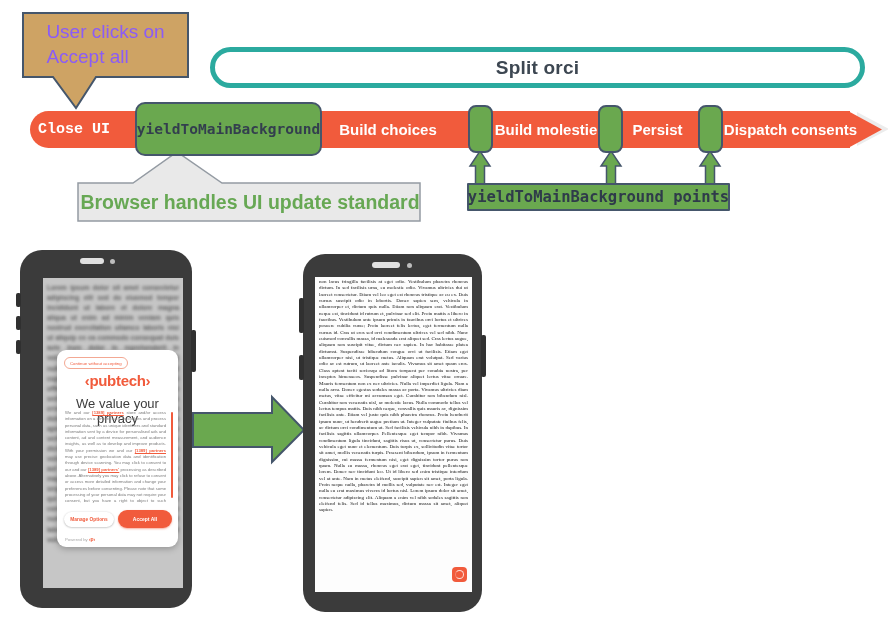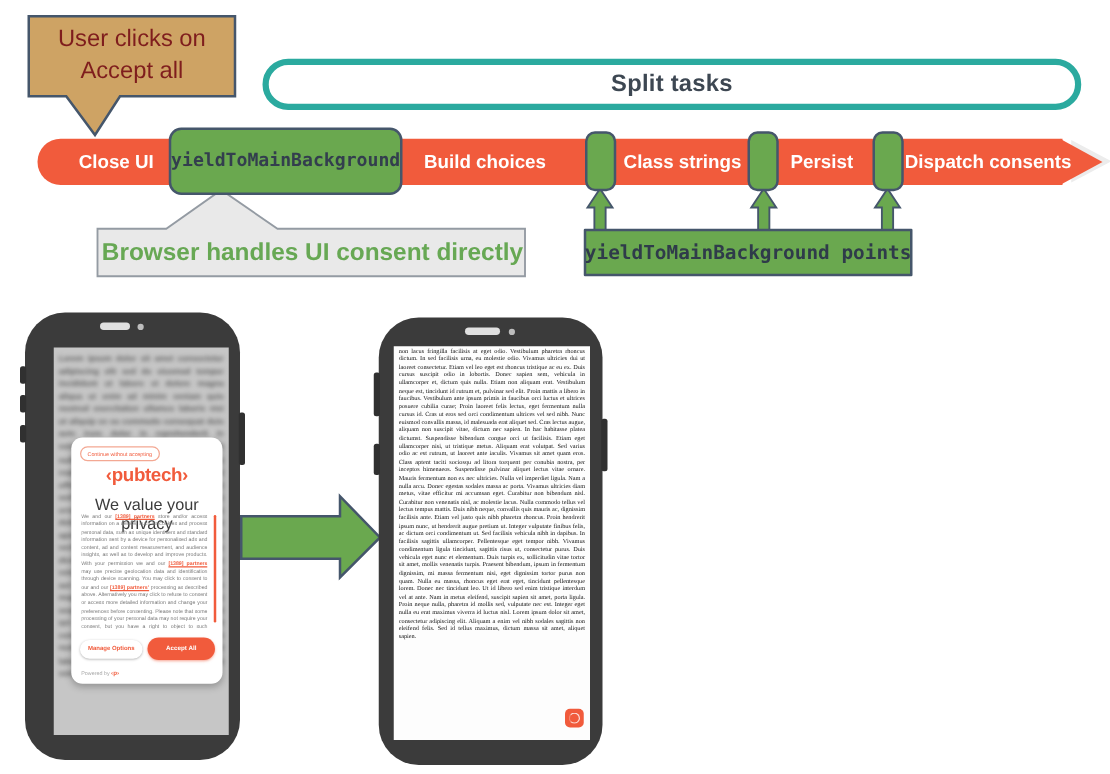--- a/index.html
+++ b/index.html
@@ -9,45 +9,45 @@
   .flexc{display:flex;align-items:center;justify-content:center;}
 
   
   .split-pill{left:210px;top:47px;width:655px;height:41px;box-sizing:border-box;
     border:5px solid #2BAA9F;border-radius:22px;background:#fff;}
   .split-label{font-size:19px;font-weight:700;color:#3D4752;letter-spacing:.2px;}
 
   .bar{left:30px;top:111px;width:820px;height:37px;background:#F15B3C;
     border-radius:19px 0 0 19px;}
   .bar-label{color:#fff;font-weight:700;font-size:15px;white-space:nowrap;}
-  .lbl-close{left:43px;top:111px;width:100px;height:37px;}
+  .lbl-close{left:24px;top:111px;width:100px;height:37px;font-family:Liberation Mono, monospace;}
   .lbl-parse{left:328px;top:111px;width:120px;height:37px;}
   .lbl-build{left:496px;top:111px;width:100px;height:37px;}
   .lbl-persist{left:625px;top:111px;width:65px;height:37px;text-align:right;}
   .lbl-dispatch{left:724px;top:111px;width:133px;height:37px;}
 
   .greenbox{background:#6AA84F;border:2px solid #45566B;box-sizing:border-box;}
   .yield-box{left:135px;top:102px;width:187px;height:54px;border-radius:10px;}
   .mono{font-family:"DejaVu Sans Mono",monospace;font-weight:700;color:#333E4E;white-space:nowrap;}
   .yield-box .mono{font-size:14.5px;}
   .pill-seg{width:25px;height:48px;top:105px;border-radius:8px;}
   .seg1{left:468px;} .seg2{left:598px;} .seg3{left:698px;}
 
-  .points-box{left:467px;top:183px;width:263px;height:38px;border-radius:1px;}
+  .points-box{left:467px;top:183px;width:263px;height:28px;border-radius:1px;}
   .points-box .mono{font-size:15.5px;color:#2F3B4A;}
 
-  .callout-user-text{left:23px;top:13px;width:165px;height:64px;font-size:19px;color:#7f1d1d;
-    line-height:1.3;text-align:center;white-space:pre-line;}
+  .callout-user-text{left:23px;top:13px;width:165px;height:64px;font-size:19px;color:#8b5cf6;
+    line-height:1.3;text-align:left;white-space:pre-line;}
   .callout-browser-text{left:80px;top:183px;width:340px;height:38px;font-size:19.5px;
     font-weight:700;color:#67A854;}
 
   .overlay{left:0;top:0;width:888px;height:619px;pointer-events:none;}
 
   
-  .phone{background:#3B3B3B;border-radius:32px;}
+  .phone{background:#3B3B3B;border-radius:22px;}
   .phone-left{left:20px;top:250px;width:172px;height:358px;}
   .phone-right{left:303px;top:254px;width:179px;height:358px;}
   .nub{position:absolute;background:#303030;border-radius:2px;}
   .speaker{position:absolute;background:#E0E0E0;border-radius:3px;}
   .camdot{position:absolute;background:#BDBDBD;border-radius:50%;}
   .screen{position:absolute;overflow:hidden;}
   .screen-left{left:23px;top:28px;width:140px;height:310px;background:#C6C6C6;}
   .screen-right{left:12px;top:23px;width:157px;height:315px;background:#FDFDFD;}
 
   .blurred{position:absolute;left:0;top:0;width:132px;padding:5px 4px;font-size:6.5px;
@@ -92,44 +92,44 @@
     <polygon points="848,111 882,129.5 848,148" fill="#F15B3C"></polygon>
     <path d="M23,13 H188 V77 H96 L76,108 L53,77 H23 Z" fill="#CEA364" stroke="#45566B" stroke-width="2"></path>
     <path d="M78,183 L133,183 L177,152 L222,183 L420,183 L420,221 L78,221 Z" fill="#E9E9E9" stroke="#949BA3" stroke-width="1.5"></path>
     <polygon points="475.5,184 475.5,166 470,166 480,151 490,166 484.5,166 484.5,184" fill="#6AA84F" stroke="#45566B" stroke-width="1.5"></polygon>
     <polygon points="606.5,184 606.5,166 601,166 611,151 621,166 615.5,166 615.5,184" fill="#6AA84F" stroke="#45566B" stroke-width="1.5"></polygon>
     <polygon points="705.5,184 705.5,166 700,166 710,151 720,166 714.5,166 714.5,184" fill="#6AA84F" stroke="#45566B" stroke-width="1.5"></polygon>
     <polygon points="193,413 272,413 272,397 304,430 272,462 272,447 193,447" fill="#6AA84F" stroke="#45566B" stroke-width="2"></polygon>
   </svg>
 
   <div class="abs flexc split-pill">
-    <span class="split-label">Split tasks</span>
+    <span class="split-label">Split orci</span>
   </div>
 
   <div class="abs flexc bar-label lbl-close">Close UI</div>
   <div class="abs flexc bar-label lbl-parse">Build choices</div>
-  <div class="abs flexc bar-label lbl-build">Class strings</div>
+  <div class="abs flexc bar-label lbl-build">Build molestie</div>
   <div class="abs flexc bar-label lbl-persist">Persist</div>
   <div class="abs flexc bar-label lbl-dispatch">Dispatch consents</div>
 
   <div class="abs flexc greenbox yield-box">
     <span class="mono">yieldToMainBackground</span>
   </div>
 
   <div class="abs greenbox pill-seg seg1"></div>
   <div class="abs greenbox pill-seg seg2"></div>
   <div class="abs greenbox pill-seg seg3"></div>
 
   <div class="abs flexc greenbox points-box">
     <span class="mono">yieldToMainBackground points</span>
   </div>
 
   <div class="abs flexc callout-user-text">User clicks on
 Accept all</div>
-  <div class="abs flexc callout-browser-text">Browser handles UI consent directly</div>
+  <div class="abs flexc callout-browser-text">Browser handles UI update standard</div>
 
   <div class="abs phone phone-left">
     <div class="nub" style="left:-4px;top:43px;width:5px;height:14px;"></div>
     <div class="nub" style="left:-4px;top:66px;width:5px;height:14px;"></div>
     <div class="nub" style="left:-4px;top:90px;width:5px;height:14px;"></div>
     <div class="nub" style="left:171px;top:80px;width:5px;height:42px;"></div>
     <div class="speaker" style="left:60px;top:8px;width:24px;height:6px;"></div>
     <div class="camdot" style="left:90px;top:8.5px;width:5px;height:5px;"></div>
 
     <div class="screen screen-left">

